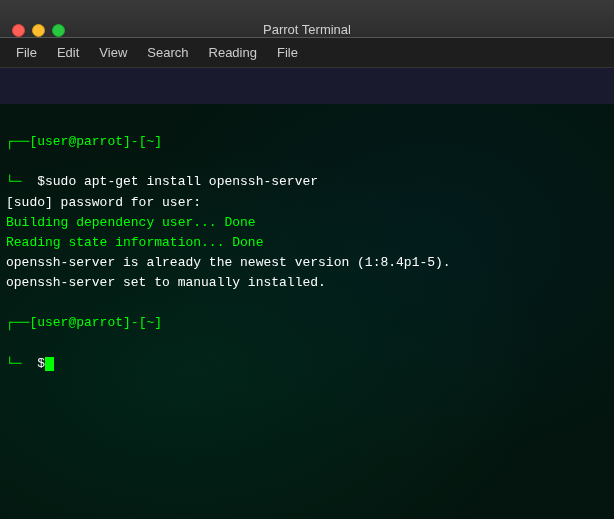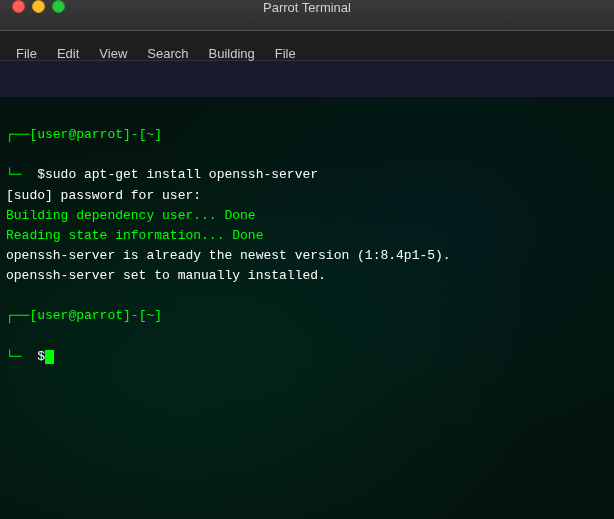--- a/index.html
+++ b/index.html
@@ -7,24 +7,24 @@
       width: 614px;
       height: 519px;
       background: #1a1a2e;
       font-family: 'Courier New', Courier, monospace;
       overflow: hidden;
     }
 
     
     .titlebar {
       width: 100%;
-      height: 31px;
+      height: 38px;
       background: linear-gradient(180deg, #3a3a3a 0%, #2d2d2d 100%);
       display: flex;
-      align-items: flex-start;
+      align-items: flex-end;
       justify-content: center;
       position: relative;
       border-bottom: 1px solid #555;
     }
 
     .traffic-lights {
       position: absolute;
       left: 12px;
       display: flex;
       gap: 7px;
@@ -47,23 +47,23 @@
       font-family: -apple-system, BlinkMacSystemFont, 'Segoe UI', sans-serif;
       font-weight: 500;
     }
 
     
     .menubar {
       width: 100%;
       height: 30px;
       background: #1e1e1e;
       display: flex;
-      align-items: flex-start;
+      align-items: center;
       gap: 4px;
-      padding: 12px 8px;
+      padding: 0 8px;
       border-bottom: 1px solid #333;
     }
 
     .menu-item {
       color: #cccccc;
       font-size: 13px;
       font-family: -apple-system, BlinkMacSystemFont, 'Segoe UI', sans-serif;
       padding: 3px 8px;
       cursor: pointer;
       border-radius: 3px;
@@ -118,21 +118,21 @@
     <div class="traffic-light maximize"></div>
   </div>
   <span class="title-text">Parrot Terminal</span>
 </div>
 
 <div class="menubar">
   <span class="menu-item">File</span>
   <span class="menu-item">Edit</span>
   <span class="menu-item">View</span>
   <span class="menu-item">Search</span>
-  <span class="menu-item">Building</span>
+  <span class="menu-item">Reading</span>
   <span class="menu-item">File</span>
 </div>
 
 <div class="terminal">
 
   <div class="terminal-line">
 <span class="prompt-green">┌──</span><span class="prompt-green">[user@parrot]</span><span class="prompt-green">-[~]</span>
 </div>
 
   <div class="terminal-line">

